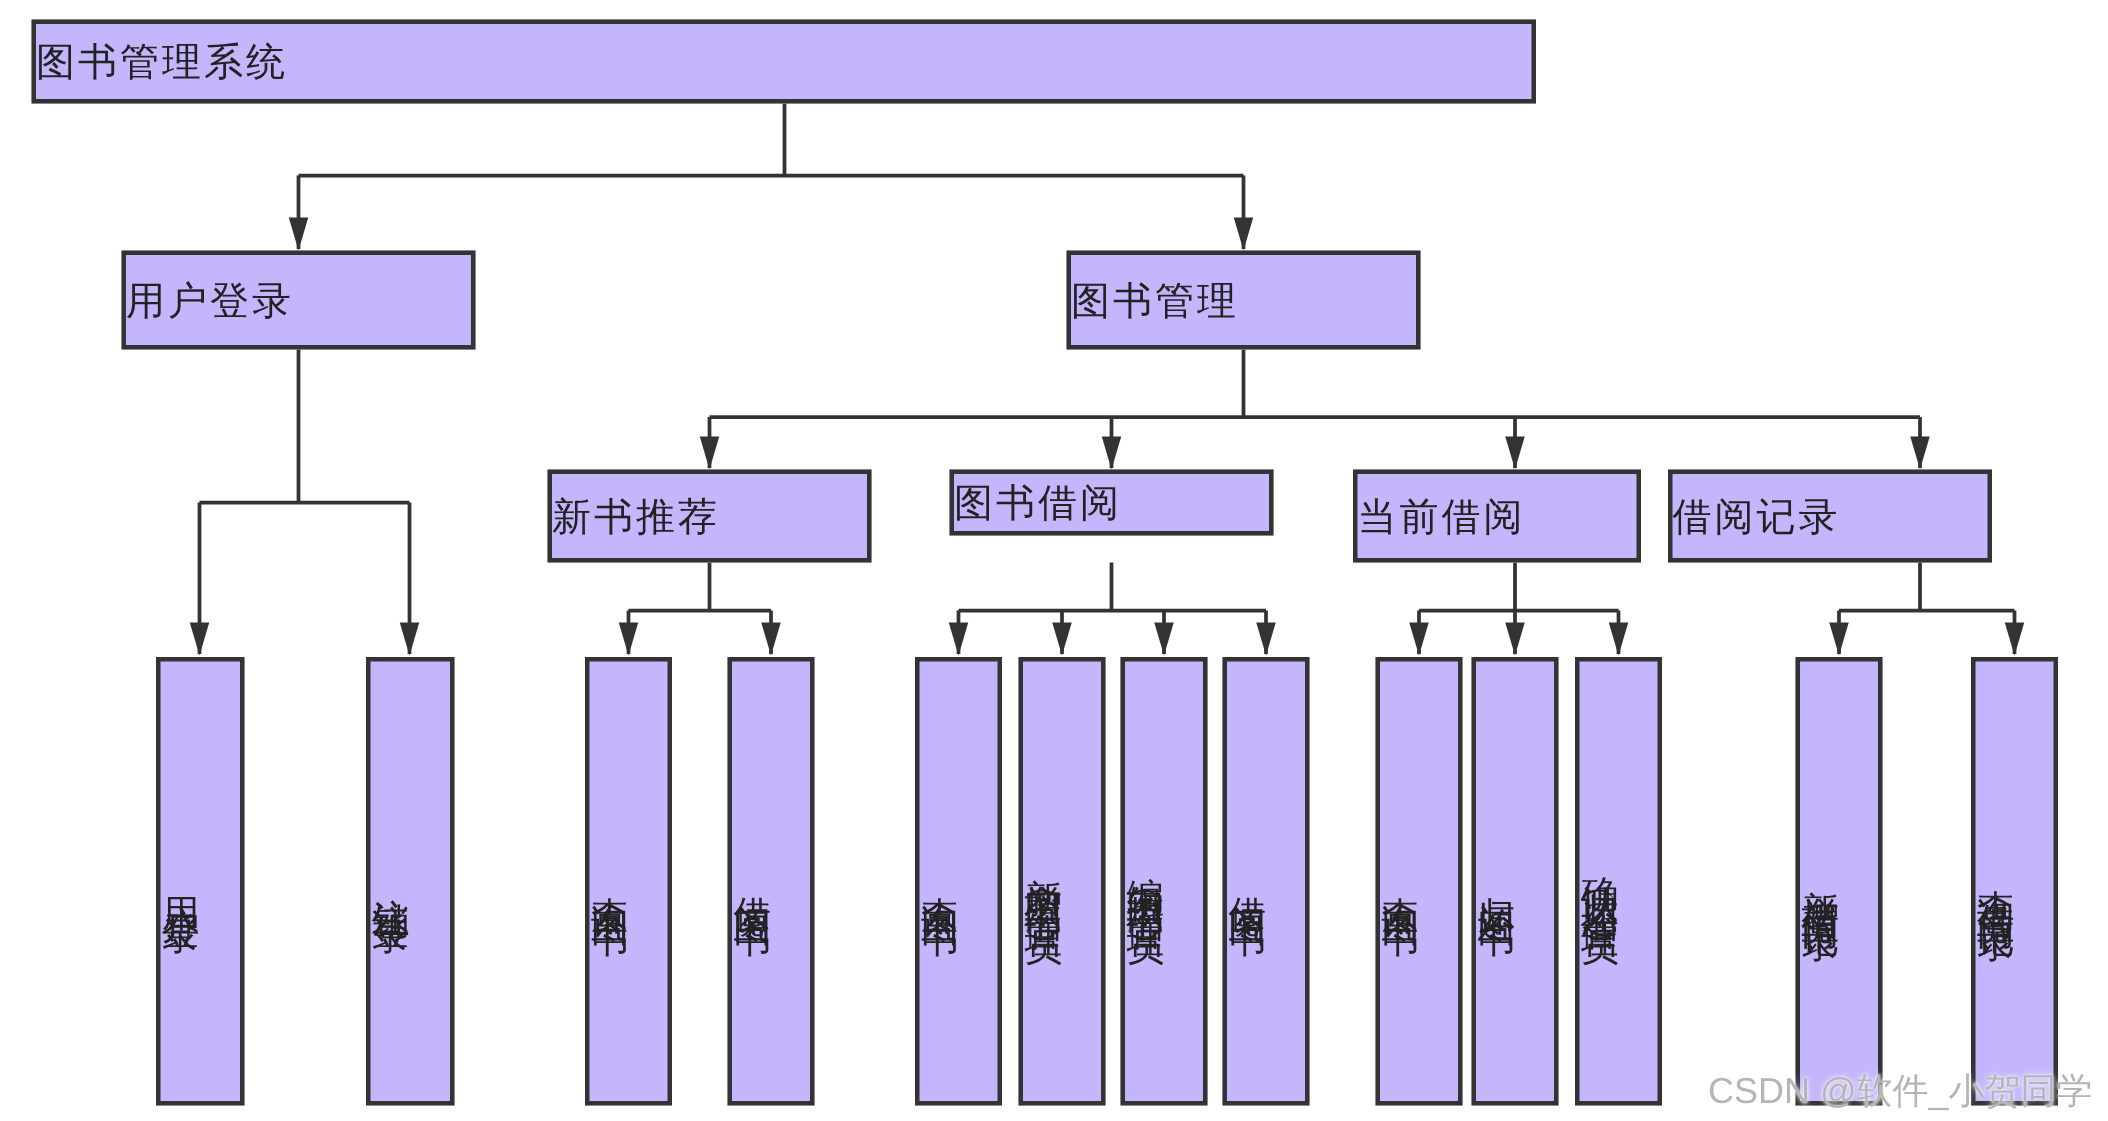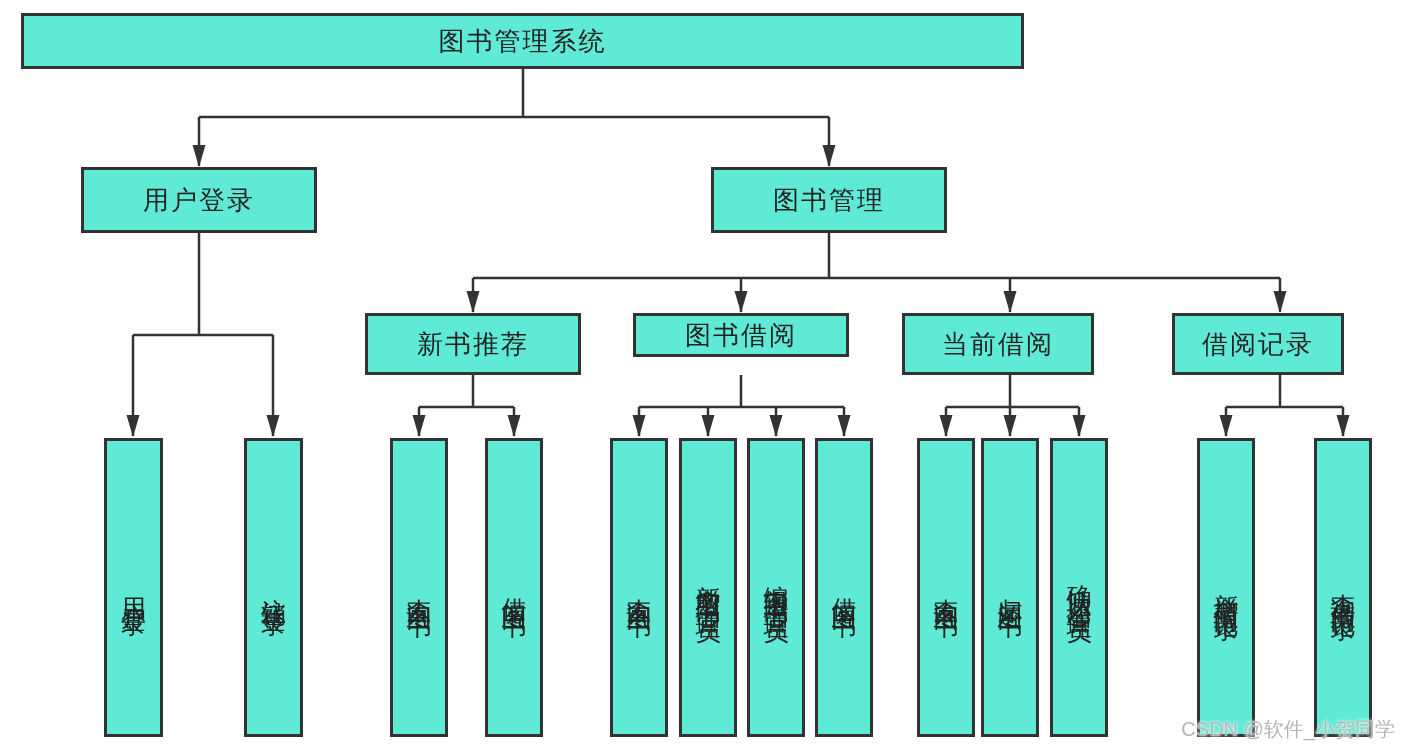--- a/index.html
+++ b/index.html
@@ -24,24 +24,23 @@
   }
   .wire {
     stroke: #333333;
     stroke-width: 2.5;
     fill: none;
   }
   .node, .vnode {
     position: absolute;
     box-sizing: border-box;
     border: 3px solid #333333;
-    background: #5eead4;
+    background: #c4b5fd;
     display: flex;
     align-items: center;
-    justify-content: center;
     z-index: 2;
   }
   .node span {
     font-size: 26px;
     letter-spacing: 2px;
     color: #222222;
     white-space: nowrap;
   }
   .vnode span {
     writing-mode: vertical-rl;
@@ -49,21 +48,21 @@
     font-size: 25px;
     letter-spacing: 5px;
     color: #222222;
     line-height: 1;
   }
   .watermark {
     position: absolute;
     right: 10px;
     bottom: 4px;
     z-index: 5;
-    font-size: 20px;
+    font-size: 24px;
     color: #b5b5b5;
     text-shadow: 0 0 2px rgba(255,255,255,0.95), 0 0 4px rgba(255,255,255,0.8);
     white-space: nowrap;
   }
 </style>
 </head>
 <body>
 
 <div class="canvas">
 
@@ -122,21 +121,21 @@
 
   <div class="node" style="left:365px;top:313px;width:216px;height:62px">
     <span>新书推荐</span>
   </div>
   <div class="node" style="left:633px;top:313px;width:216px;height:44px">
     <span>图书借阅</span>
   </div>
   <div class="node" style="left:902px;top:313px;width:192px;height:62px">
     <span>当前借阅</span>
   </div>
-  <div class="node" style="left:1172px;top:313px;width:172px;height:62px">
+  <div class="node" style="left:1112px;top:313px;width:216px;height:62px">
     <span>借阅记录</span>
   </div>
 
   <div class="vnode" style="left:104px;top:438px;width:59px;height:299px">
     <span>用户登录</span>
   </div>
   <div class="vnode" style="left:244px;top:438px;width:59px;height:299px">
     <span>注销登录</span>
   </div>
 

